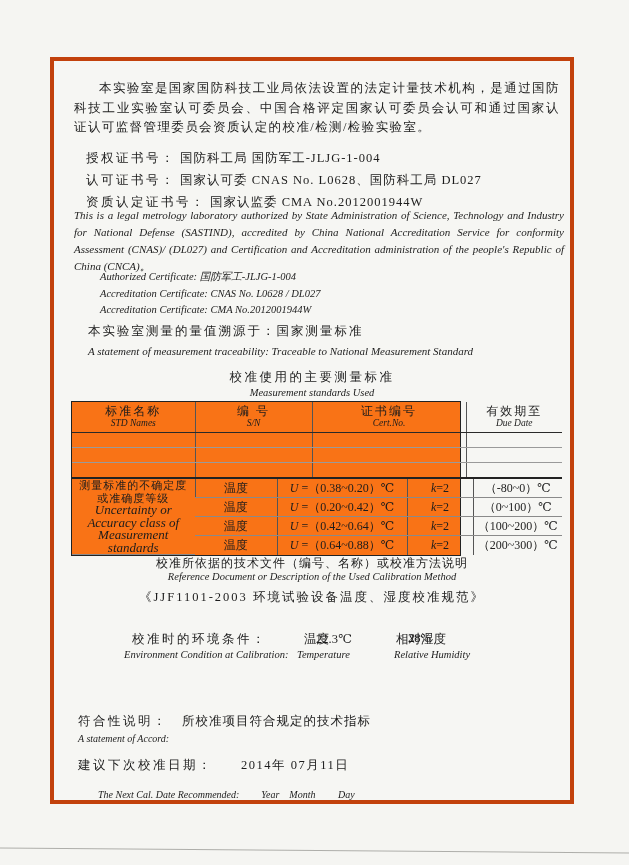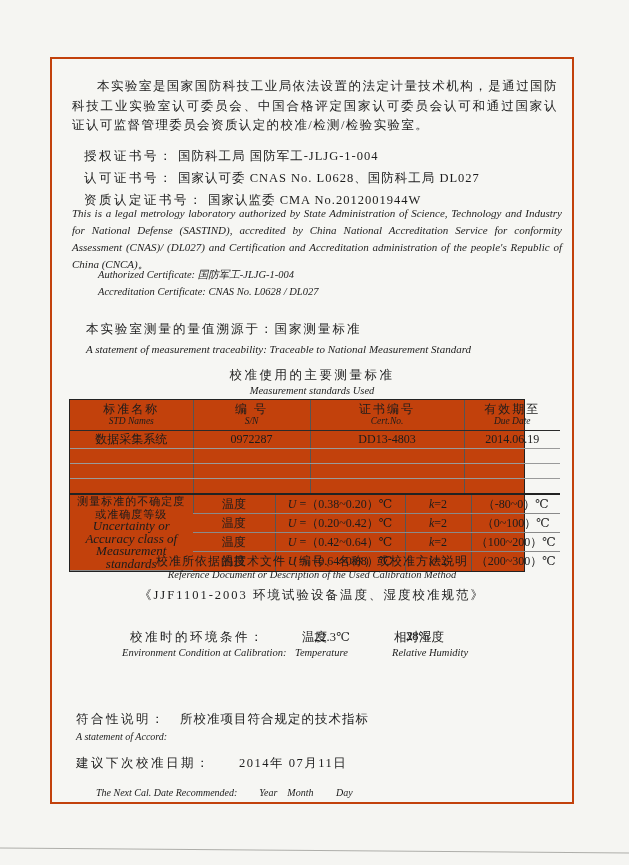--- a/index.html
+++ b/index.html
@@ -14,21 +14,21 @@
     font-size:11px; white-space:nowrap; letter-spacing:.3px;
   }
   .top-header .cn-label { letter-spacing:3px; }
   .top-header .en { font-style:italic; }
   .top-header .sep { display:inline-block; width:8px; }
   .top-header .notice { font-size:9.5px; font-weight:bold; margin-left:16px; letter-spacing:.5px; }
 
   
   .cert-box {
     position:absolute; left:50px; top:57px; width:524px; height:747px;
-    border:2px solid #c2410c; background:#f6f6f3;
+    border:4px solid #c2410c; background:#f6f6f3;
   }
   .blk { position:absolute; }
 
   .intro {
     top:18px; left:20px; width:486px;
     font-size:12.5px; line-height:19.5px; letter-spacing:1.4px;
     text-align:justify; text-indent:2em;
   }
   .cert-lines { top:86px; left:32px; font-size:12.5px; }
   .cert-line { line-height:22px; white-space:nowrap; }
@@ -41,21 +41,21 @@
   }
   .en-certs { top:208px; left:46px; font-size:10.5px; line-height:16.5px; font-style:italic; }
 
   .trace-cn { top:262px; left:34px; font-size:12.5px; letter-spacing:2px; }
   .trace-en { top:284px; left:34px; font-size:11px; font-style:italic; }
 
   .tbl-title-cn { top:308px; left:0; width:100%; text-align:center; font-size:12.5px; letter-spacing:2.5px; }
   .tbl-title-en { top:326px; left:0; width:100%; text-align:center; font-size:10.5px; font-style:italic; }
 
   
-  .std-table-wrap { top:340px; left:17px; width:456px; border:1.5px solid #222; background:#c2410c; }
+  .std-table-wrap { top:340px; left:17px; width:390px; border:1.5px solid #222; background:#f97316; }
   table { border-collapse:collapse; width:100%; table-layout:fixed; }
   td, th { font-weight:normal; text-align:center; vertical-align:middle; font-size:12px; padding:0 2px; }
   .tbl-upper th { border-bottom:1.5px solid #2a2a2a; height:30px; }
   .tbl-upper th + th, .tbl-upper td + td { border-left:1px solid #555; }
   .tbl-upper .th-cn { font-size:12px; letter-spacing:2px; line-height:14px; }
   .tbl-upper .th-en { font-size:9.5px; font-style:italic; line-height:11px; }
   .tbl-upper td { height:15px; border-bottom:1px solid #9a9a9a; font-size:12px; }
   .tbl-upper tr:last-child td { border-bottom:none; }
   .tbl-lower { border-top:2px solid #222; }
   .tbl-lower td { height:15px; border-bottom:1px solid #8a8a8a; font-size:12px; }
@@ -121,20 +121,21 @@
       <div class="cert-line">
         <span class="lbl">资质认定证书号：</span><span class="val">国家认监委  CMA No.2012001944W</span>
       </div>
     </div>
 
     <p class="blk en-para">This is a legal metrology laboratory authorized by State Administration of Science, Technology and Industry for National Defense (SASTIND), accredited by China National Accreditation Service for conformity Assessment (CNAS)/    (DL027) and Certification and Accreditation administration of the people's Republic of China (CNCA)。</p>
 
     <div class="blk en-certs">
       <div>Authorized Certificate: 国防军工-JLJG-1-004</div>
       <div>Accreditation Certificate: CNAS No. L0628 / DL027</div>
+      <div>Accreditation Certificate: CMA No.2012001944W</div>
     </div>
 
     <div class="blk trace-en">A statement of measurement traceability: Traceable to National Measurement Standard</div>
     <div class="blk trace-cn">本实验室测量的量值溯源于：国家测量标准</div>
 
     <div class="blk tbl-title-cn">校准使用的主要测量标准</div>
     <div class="blk tbl-title-en">Measurement standards Used</div>
 
     <div class="blk std-table-wrap">
       <table class="tbl-upper">
@@ -155,26 +156,20 @@
                 <div class="th-en">S/N</div>
               </th>
           <th>
                 <div class="th-cn">证书编号</div>
                 <div class="th-en">Cert.No.</div>
               </th>
           <th>
                 <div class="th-cn">有效期至</div>
                 <div class="th-en">Due Date</div>
               </th>
-        </tr>
-        <tr>
-          <td>数据采集系统</td>
-          <td>0972287</td>
-          <td>DD13-4803</td>
-          <td>2014.06.19</td>
         </tr>
         <tr>
               <td></td>
               <td></td>
               <td></td>
               <td></td>
             </tr>
         <tr>
               <td></td>
               <td></td>

